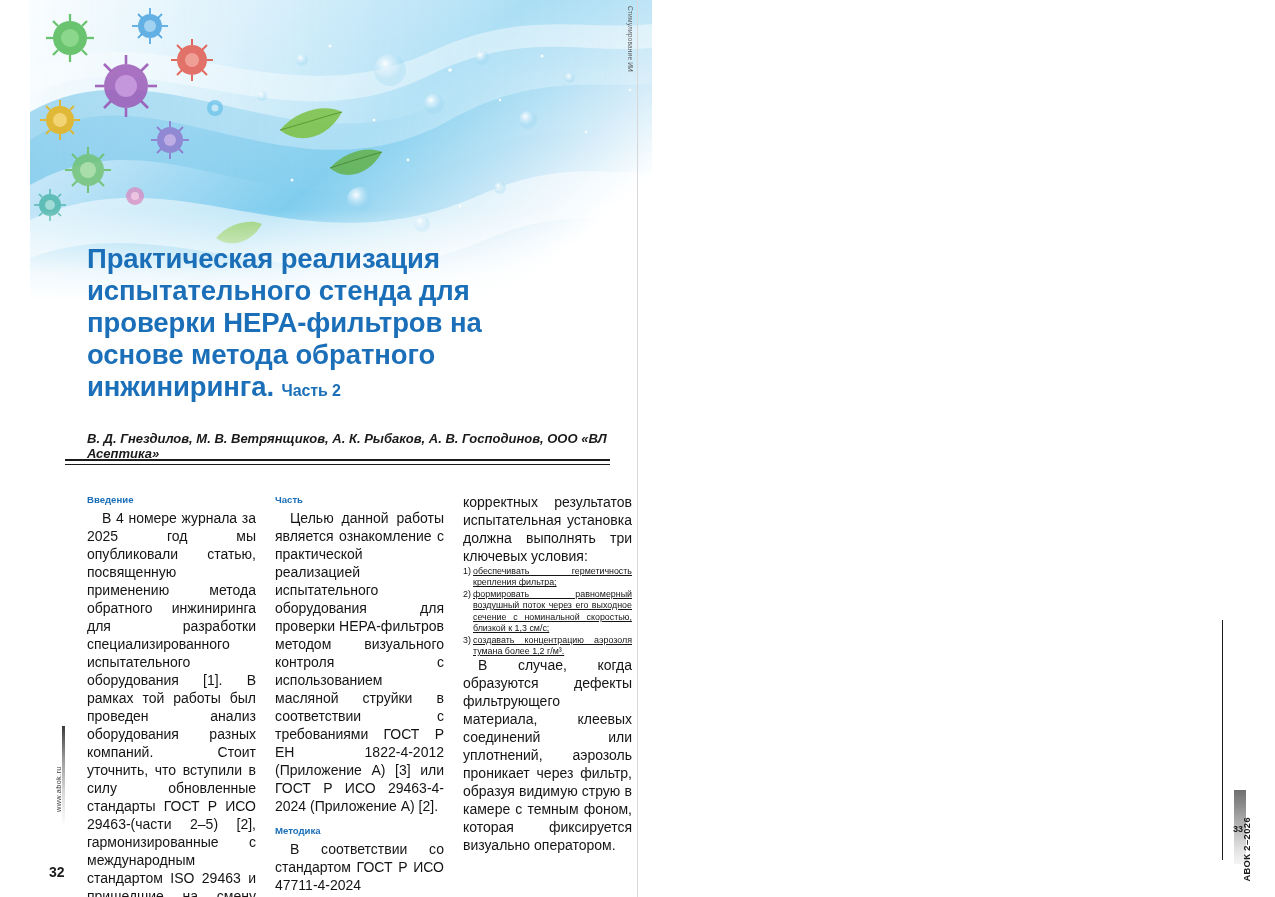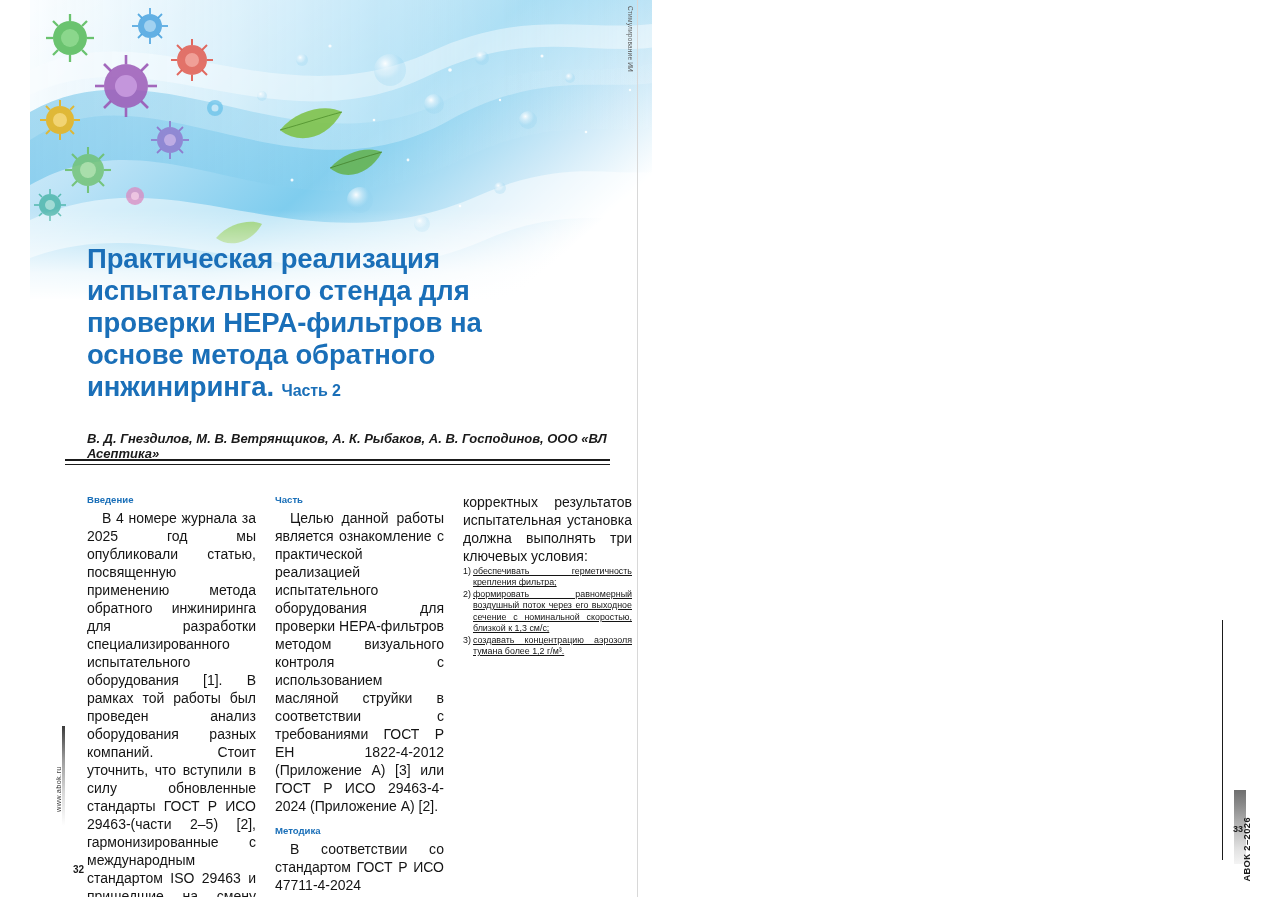--- a/index.html
+++ b/index.html
@@ -57,21 +57,21 @@
   .listitem .txt{flex:1;text-align:justify;text-decoration:underline;}
 
   
   .site-vert{
     position:absolute;left:24px;top:812px;
     transform:rotate(-90deg);transform-origin:left top;
     font-size:7.4px;color:#3a3a3a;white-space:nowrap;letter-spacing:.3px;
   }
   .grad-left{position:absolute;left:32px;top:726px;width:3px;height:100px;
     background:linear-gradient(to bottom,#3b3b3b,#9a9a9a,#d9d9d9,#ffffff);}
-  .pg-left{position:absolute;left:43px;top:864px;font-size:10px;font-weight:bold;color:#1b1b1b;}
+  .pg-left{position:absolute;left:19px;top:864px;font-size:14px;font-weight:bold;color:#1b1b1b;}
   .pg-right{position:absolute;right:32px;top:824px;font-size:9px;font-weight:bold;color:#1b1b1b;}
   .grad-right{position:absolute;right:29px;top:790px;width:12px;height:74px;
     background:linear-gradient(to bottom,#6f6f6f,#8a8a8a,#a9a9a9,#c6c6c6,#e2e2e2,#f4f4f4);}
   .issue-vert{
     position:absolute;right:23px;top:806px;
     transform:rotate(-90deg);transform-origin:right bottom;
     font-size:9.4px;font-weight:bold;color:#1b1b1b;white-space:nowrap;letter-spacing:.4px;
   }
   .vline-right{position:absolute;right:52px;top:620px;width:1px;height:240px;background:#1b1b1b;}
   .figsvg{display:block;width:100%;height:100%;}
@@ -322,20 +322,21 @@
           <span class="txt">обеспечивать герметичность крепления фильтра;</span>
         </div>
         <div class="listitem">
           <span class="num">2)</span>
           <span class="txt">формировать равномерный воздушный поток через его выходное сечение с номинальной скоростью, близкой к 1,3 см/с;</span>
         </div>
         <div class="listitem">
           <span class="num">3)</span>
           <span class="txt">создавать концентрацию аэрозоля тумана более 1,2 г/м³.</span>
         </div>
+        <p class="bodytext indent">В случае, когда образуются дефекты фильтрующего материала, клеевых соединений или уплотнений, аэрозоль проникает через фильтр, образуя видимую струю в камере с темным фоном, которая фиксируется визуально оператором.</p>
       </div>
     </div>
 
     <div class="grad-left"></div>
     <div class="site-vert">www.abok.ru</div>
     <div class="pg-left">32</div>
   </div>
 
   <div class="gutter"></div>
 

